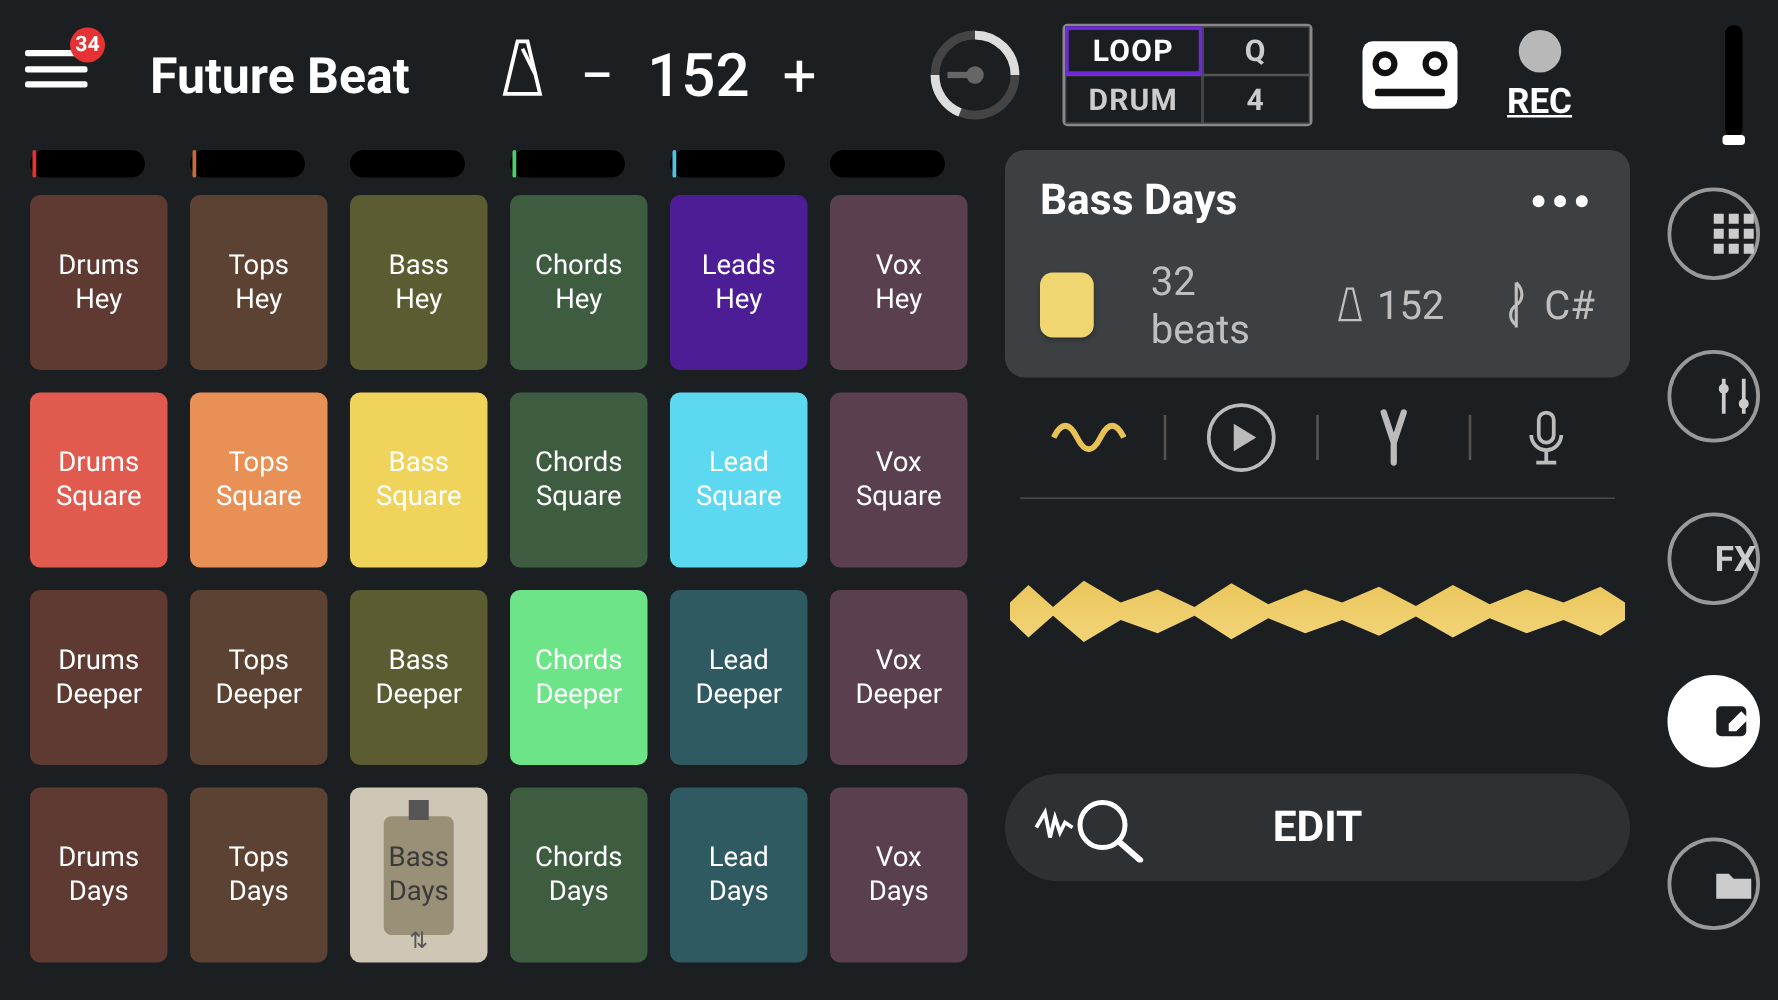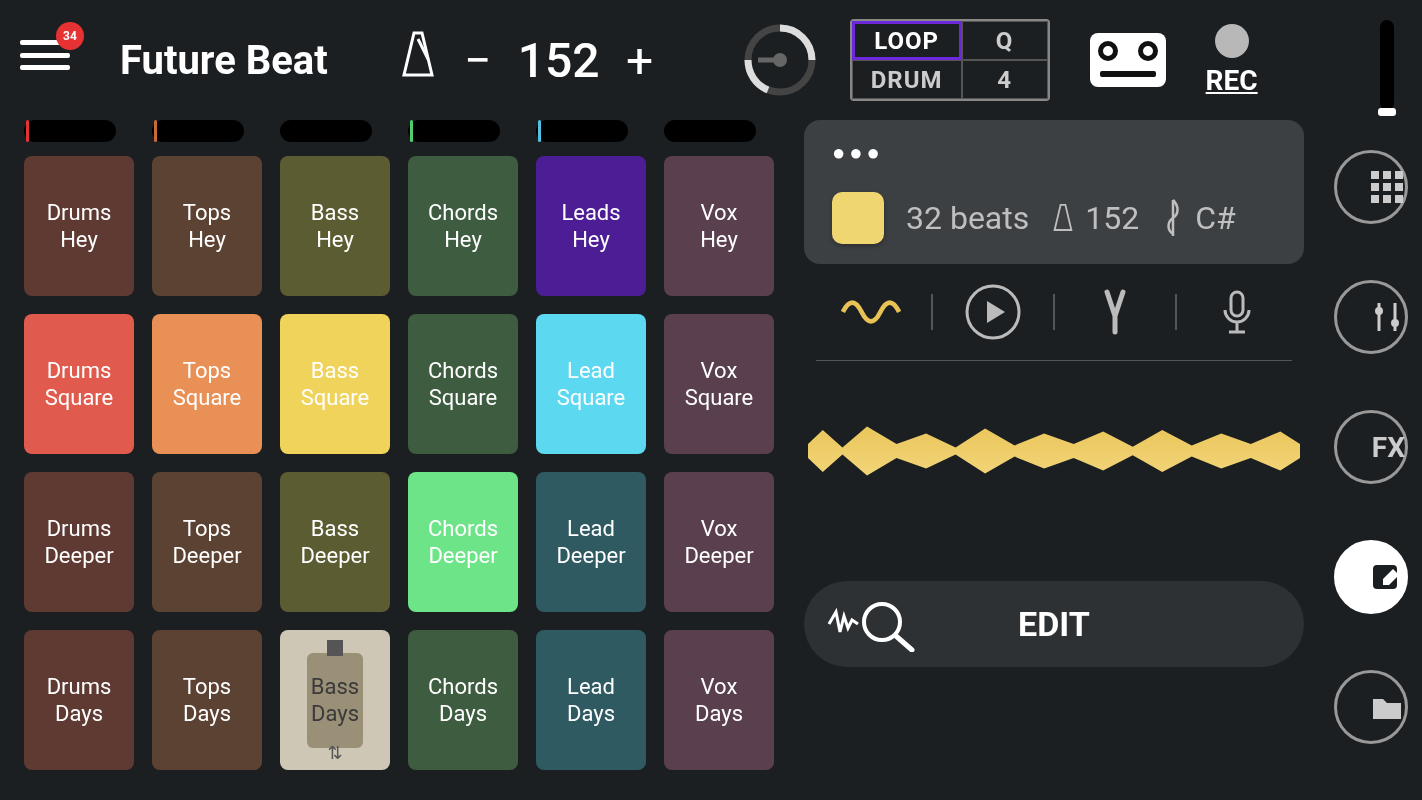--- a/index.html
+++ b/index.html
@@ -19,21 +19,21 @@
   padding: 0 20px;
 }
 .menu-btn { position: relative; width: 50px; height: 40px; cursor: pointer; margin-right: 50px; }
 .menu-lines { display: flex; flex-direction: column; justify-content: space-between; height: 30px; }
 .menu-lines div { height: 5px; background: #fff; border-radius: 2px; }
 .badge {
   position: absolute; top: -18px; right: -14px;
   background: #e63232; color: #fff; font-weight: 700;
   width: 28px; height: 28px; border-radius: 50%;
   display: flex; align-items: center; justify-content: center;
-  font-size: 12px;
+  font-size: 17px;
 }
 .title { font-size: 40px; font-weight: 700; color: #fff; margin-right: 70px; }
 .metronome-icon { font-size: 44px; color: #fff; margin-right: 20px; }
 .tempo-group { display: flex; align-items: center; gap: 20px; }
 .tempo-minus, .tempo-plus { font-size: 48px; color: #fff; cursor: pointer; width: 40px; text-align: center; }
 .tempo-val { font-size: 48px; color: #fff; font-weight: 500; }
 .progress-ring { width: 80px; height: 80px; margin-left: 80px; position: relative; }
 .progress-ring svg { width: 100%; height: 100%; }
 .loop-box {
   display: grid; grid-template-columns: 1fr 86px; grid-template-rows: 1fr 1fr;
@@ -90,21 +90,21 @@
 
 .detail {
   flex: 1; max-width: 500px; margin-left: 10px;
 }
 .detail-header {
   background: #3d4043; border-radius: 16px; padding: 20px 28px;
 }
 .dh-top { display: flex; justify-content: space-between; align-items: center; margin-bottom: 26px; }
 .dh-title { font-size: 34px; font-weight: 700; color: #fff; }
 .dh-more { color: #fff; font-size: 22px; letter-spacing: 4px; font-weight: 900; }
-.dh-info { display: flex; align-items: center; gap: 22px; }
+.dh-info { display: flex; align-items: center; gap: 46px; }
 .swatch { width: 52px; height: 52px; border-radius: 10px; background: #f0d670; box-shadow: 0 2px 4px rgba(0,0,0,.3); }
 .dh-stat { font-size: 32px; color: #bfbfbf; display: flex; align-items: center; gap: 10px; }
 .toolbar {
   display: flex; align-items: center; justify-content: space-around;
   padding: 18px 10px;
   border-bottom: 1px solid #555;
   margin: 0 12px;
 }
 .tb-btn { width: 60px; height: 60px; display: flex; align-items: center; justify-content: center; cursor: pointer; }
 .divider { width: 2px; height: 36px; background: #555; }
@@ -240,20 +240,21 @@
         <div class="col-meter"></div>
         <div class="pad" style="background: rgb(90, 63, 79);">Vox<br>Hey</div>
         <div class="pad" style="background: rgb(90, 63, 79);">Vox<br>Square</div>
         <div class="pad" style="background: rgb(90, 63, 79);">Vox<br>Deeper</div>
         <div class="pad" style="background: rgb(90, 63, 79);">Vox<br>Days</div>
       </div>
     </div>
   <div class="detail">
     <div class="detail-header">
       <div class="dh-top">
+        <div class="dh-title">Bass Days</div>
         <div class="dh-more">●●●</div>
       </div>
       <div class="dh-info">
         <div class="swatch"></div>
         <div class="dh-stat">32 beats</div>
         <div class="dh-stat">
           <svg width="24" height="32" viewBox="0 0 40 48">
               <path d="M16 2 L24 2 L34 44 L6 44 Z" fill="none" stroke="#bfbfbf" stroke-width="3"></path>
             </svg>
           <span>152</span>

